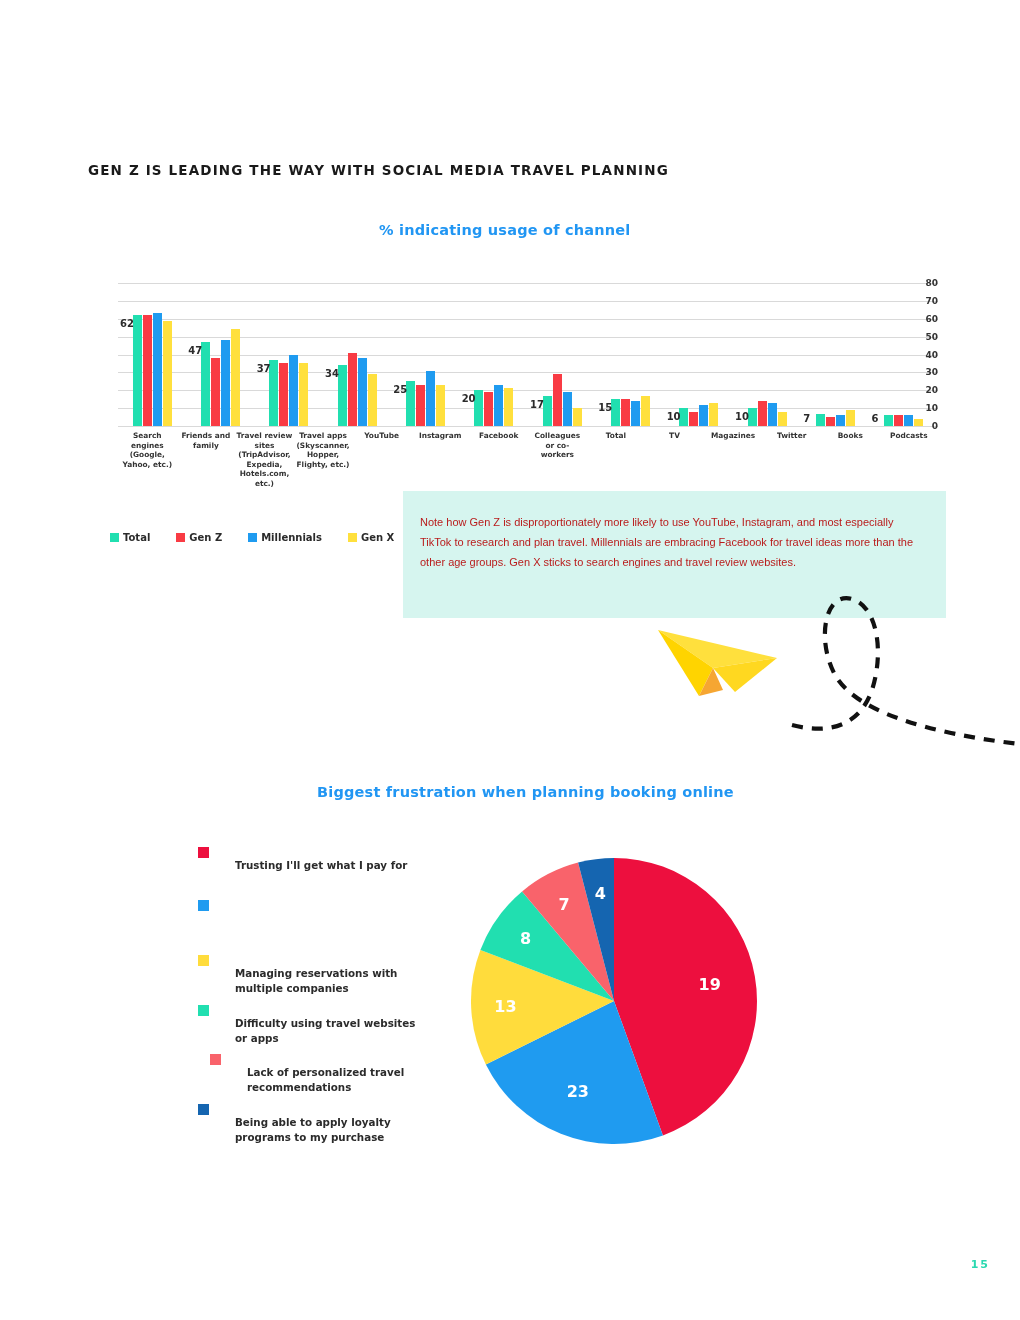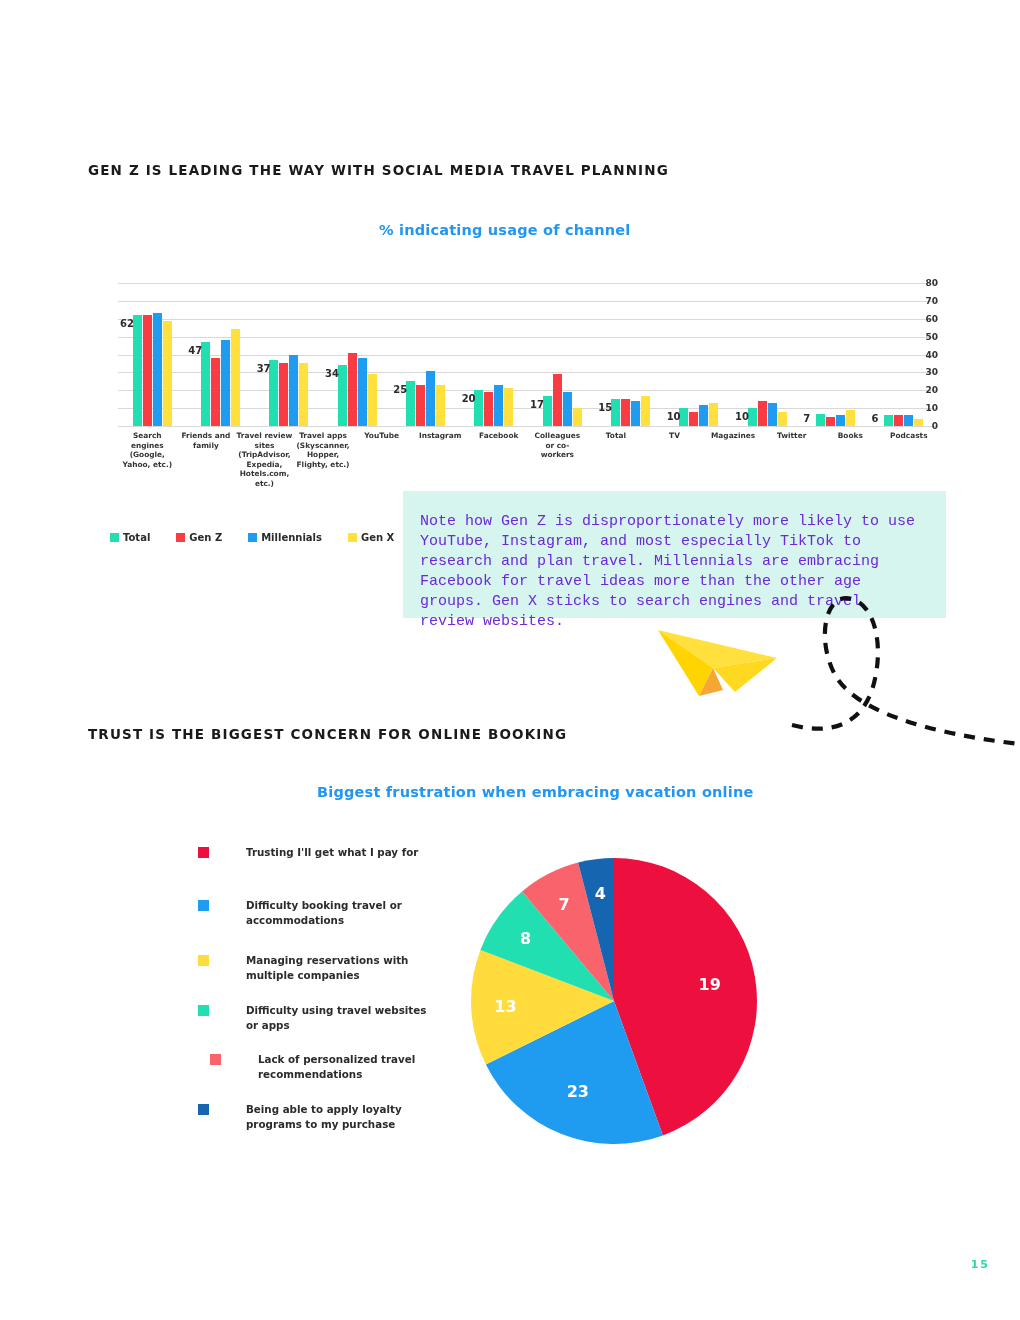--- a/index.html
+++ b/index.html
@@ -46,35 +46,35 @@
   .blegend .it{display:flex;align-items:center;gap:4px;}
   .blegend .sw{width:9px;height:9px;display:block;}
   .blegend .tx{font-family:"DejaVu Sans",sans-serif;font-weight:bold;font-size:10px;color:#2b2b2b;}
 
   
   #notebox{
     position:absolute;left:403px;top:491px;width:543px;height:127px;background:#d6f5ef;
   }
   #notetext{
     position:absolute;left:420px;top:512px;width:500px;
-    font-family:Liberation Mono, monospace;font-size:15px;line-height:20px;color:#6d28d9;
+    font-family:Liberation Sans, sans-serif;font-size:11px;line-height:20px;color:#b91c1c;
   }
 
   
   #plane{position:absolute;left:655px;top:620px;width:190px;height:80px;}
   #trail{position:absolute;left:790px;top:585px;width:240px;height:165px;}
 
   
   #pie{position:absolute;left:468px;top:855px;width:292px;height:292px;}
   .pielab{
     position:absolute;font-family:"DejaVu Sans",sans-serif;font-weight:bold;
     font-size:16px;color:#ffffff;transform:translate(-50%,-50%);
   }
   #plegend{position:absolute;left:198px;top:845px;width:250px;}
-  .pl-it{display:flex;gap:0;position:absolute;}
+  .pl-it{display:flex;gap:0;position:absolute;flex-direction:column;}
   .pl-sw{width:11px;height:11px;flex:none;margin-top:2px;}
   .pl-tx{margin-left:37px;font-family:"DejaVu Sans",sans-serif;font-weight:bold;
          font-size:10.3px;line-height:15px;color:#2b2b2b;width:195px;}
 
   #pageno{position:absolute;right:30px;top:1258px;font-family:"DejaVu Sans",sans-serif;
           font-weight:bold;font-size:11px;letter-spacing:2px;color:#2ad9b0;}
 </style>
 </head>
 <body>
 
@@ -333,32 +333,30 @@
     <polygon points="3,10 122,38 58,48" fill="#ffe03d"></polygon>
     <polygon points="3,10 58,48 44,76" fill="#ffd400"></polygon>
     <polygon points="58,48 122,38 80,72" fill="#ffd820"></polygon>
     <polygon points="44,76 58,48 68,70" fill="#f6a632"></polygon>
   </svg>
 
   <svg id="trail" viewBox="0 0 240 165">
     <path d="M2,140 C40,150 70,140 82,105 C94,68 88,22 62,14 C36,6 26,52 44,88 C62,124 130,148 238,160" fill="none" stroke="#111" stroke-width="4.2" stroke-dasharray="11 9" stroke-linecap="butt"></path>
   </svg>
 
-  <div class="sec-head" id="head2">TRUST IS THE BIGGEST CONCERN FOR ONLINE BOOKING</div>
-
-  <div class="chart-title" id="title2">Biggest frustration when embracing vacation online</div>
+
+  <div class="chart-title" id="title2">Biggest frustration when planning booking online</div>
 
   <div id="plegend">
       <div class="pl-it" style="top: 0px; left: 0px;">
         <span class="pl-sw" style="background: rgb(237, 15, 62);"></span>
         <span class="pl-tx">Trusting I'll get what I pay for</span>
       </div>
       <div class="pl-it" style="top: 53px; left: 0px;">
         <span class="pl-sw" style="background: rgb(31, 155, 240);"></span>
-        <span class="pl-tx">Difficulty booking travel or accommodations</span>
       </div>
       <div class="pl-it" style="top: 108px; left: 0px;">
         <span class="pl-sw" style="background: rgb(255, 220, 60);"></span>
         <span class="pl-tx">Managing reservations with multiple companies</span>
       </div>
       <div class="pl-it" style="top: 158px; left: 0px;">
         <span class="pl-sw" style="background: rgb(33, 223, 176);"></span>
         <span class="pl-tx">Difficulty using travel websites or apps</span>
       </div>
       <div class="pl-it" style="top: 207px; left: 12px; justify-content: center;">

